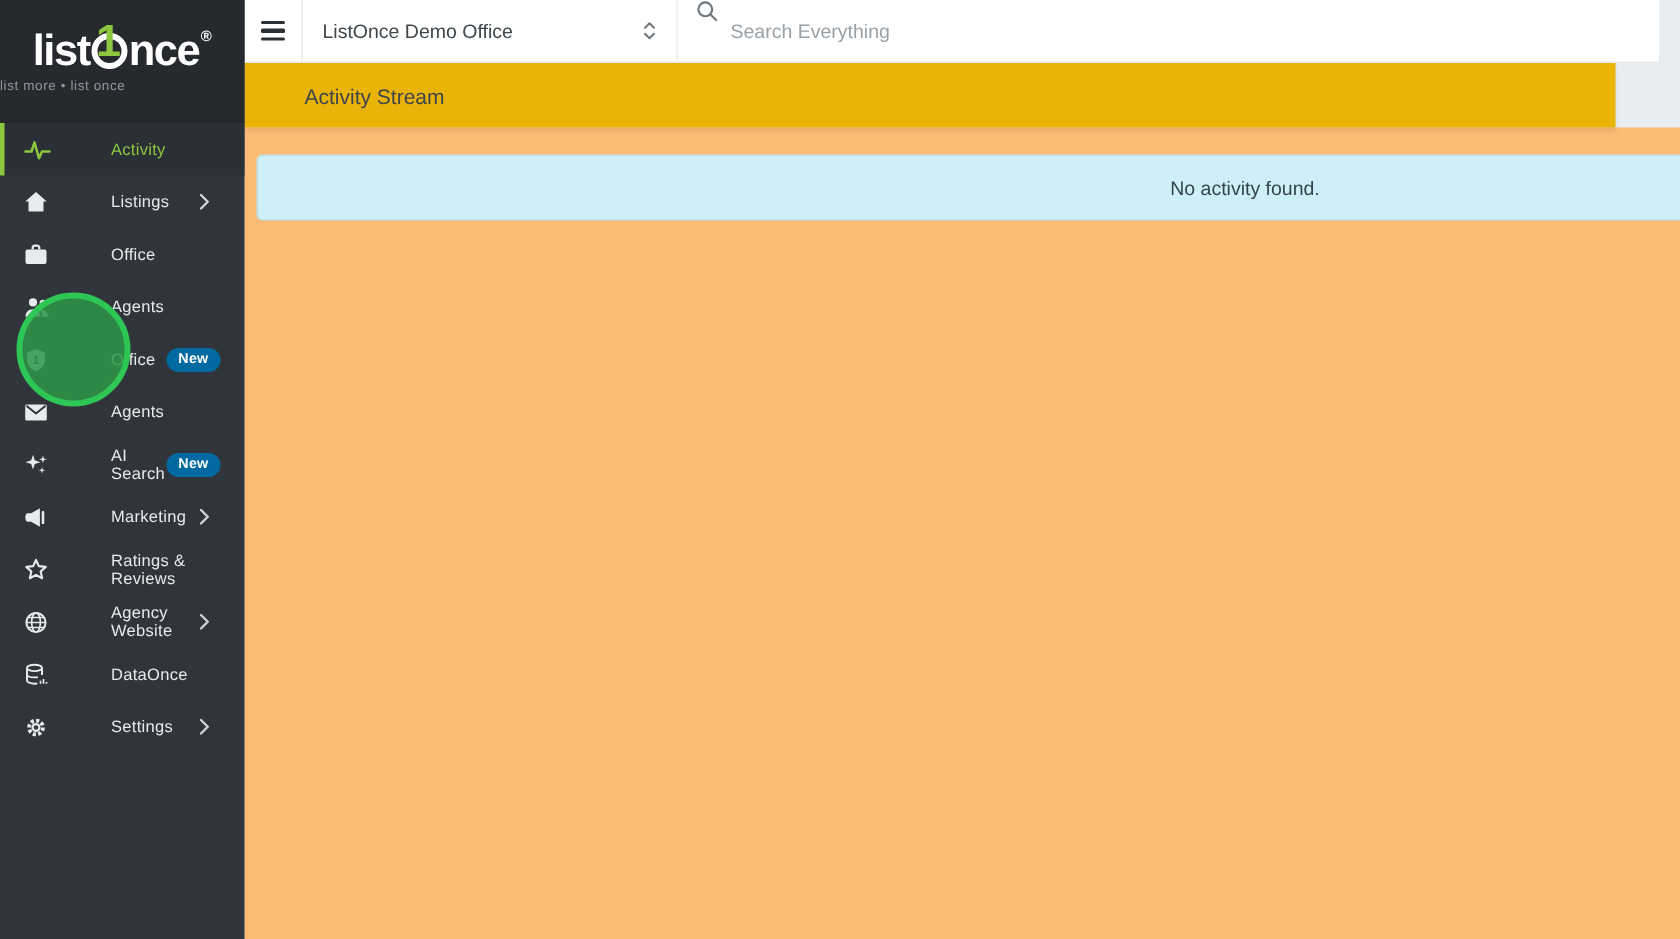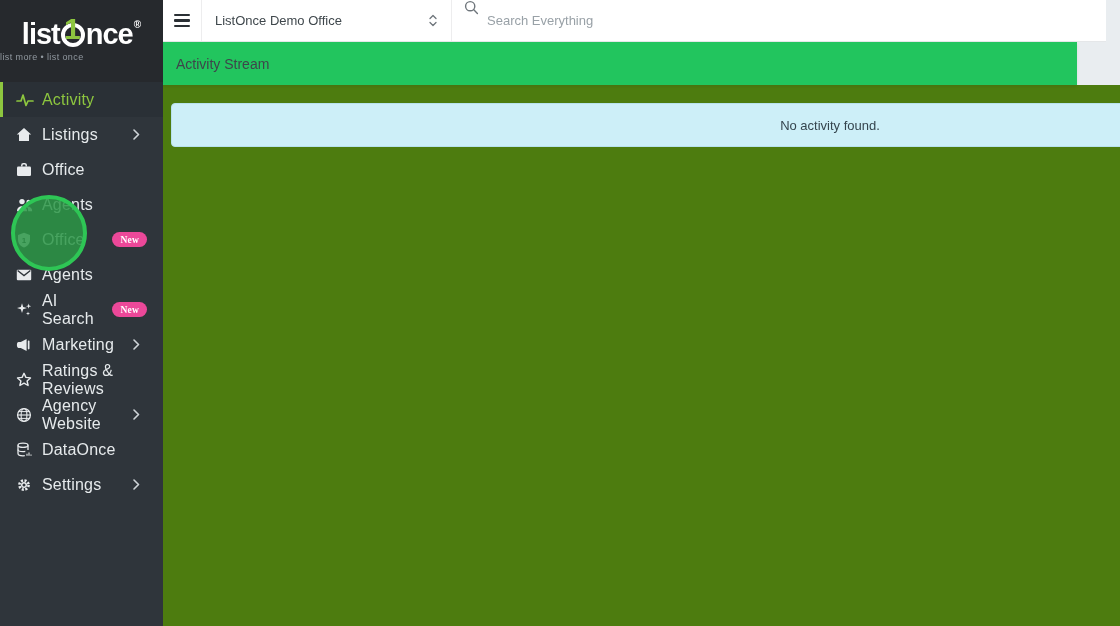--- a/index.html
+++ b/index.html
@@ -11,47 +11,47 @@
   .logo-area { height:82px; background:#26292d; padding:8px 0 0 0; }
   .logo { text-align:center; color:#fff; font-size:29px; font-weight:bold; letter-spacing:-1px; line-height:34px; white-space:nowrap; }
   .logo-ring { display:inline-block; position:relative; width:24px; height:24px; border:4.5px solid #fff; border-radius:50%; vertical-align:-3px; margin:0 1px; }
   .logo-one { position:absolute; left:50%; transform:translateX(-53%); top:-13px; color:#8dc63f; font-size:30px; font-weight:bold; line-height:1; letter-spacing:0; }
   .logo-reg { font-size:10px; vertical-align:16px; letter-spacing:0; margin-left:1px; }
   .tagline { text-align:left; padding-right:20px; color:#9199a0; font-size:9px; letter-spacing:.4px; margin-top:1px; }
 
   .menu { position:absolute; top:82px; left:0; width:163px; }
   .menu-item { display:flex; align-items:center; height:35px; padding-left:16px; cursor:pointer; }
   .menu-item .icon { width:19px; height:17px; margin-right:7px; display:flex; align-items:center; justify-content:flex-start; flex:none; }
-  .menu-item .label { color:#e6eaec; font-size:16px; letter-spacing:.2px; }
+  .menu-item .label { color:#e6eaec; font-size:11px; letter-spacing:.2px;margin-left:32px; }
   .menu-item.active { background:#2a3036; border-left:3px solid #8dc63f; padding-left:13px; }
   .menu-item.active .label { color:#8dc63f; }
   .chev { margin-left:auto; margin-right:23px; display:flex; }
-  .badge { margin-left:auto; margin-right:16px; background:#ec4899; color:#fff; font-size:9.5px; font-weight:bold; padding:2.5px 8px; border-radius:9px; letter-spacing:.2px;font-family:Liberation Serif, serif; }
+  .badge { margin-left:auto; margin-right:16px; background:#0369a1; color:#fff; font-size:9.5px; font-weight:bold; padding:2.5px 8px; border-radius:9px; letter-spacing:.2px; }
 
   
   .click-circle { position:absolute; left:11px; top:195px; width:76px; height:76px; border-radius:50%;
     border:4px solid #2ec655; background:rgba(44,150,70,0.85); z-index:40; pointer-events:none; }
 
   
   .topbar { position:absolute; left:163px; top:0; width:943px; height:42px; background:#ffffff; border-bottom:1px solid #e5e7e9; display:flex; align-items:stretch; z-index:4; }
   .hamburger { width:38px; display:flex; flex-direction:column; justify-content:center; align-items:center; gap:3.5px; background:none; border:none; cursor:pointer; }
   .hamburger span { display:block; width:16px; height:2.2px; background:#2b3035; border-radius:1px; }
   .tb-sep { width:1px; background:#ededee; height:100%; }
   .office-select { width:249px; display:flex; align-items:center; padding:0 13px; cursor:pointer; }
   .office-select .office-label { font-size:13px; color:#3f474c; flex:1; }
   .searchbox { flex:1; display:flex; padding-left:12px; }
   .searchbox input { border:none; outline:none; background:transparent; font-size:13px; color:#333; width:320px; margin-left:8px; font-family:"Liberation Sans", sans-serif; }
   .searchbox input::placeholder { color:#99a1a7; }
 
   
-  .page-header { position:absolute; left:163px; top:42px; width:914px; height:43px; background:#22c55e; display:flex; align-items:center; padding-left:13px; box-shadow:0 2px 3px rgba(0,0,0,0.08); z-index:3; }
+  .page-header { position:absolute; left:163px; top:42px; width:914px; height:43px; background:#eab308; display:flex; align-items:center; padding-left:40px; box-shadow:0 2px 3px rgba(0,0,0,0.08); z-index:3; }
   .page-title { font-size:14px; color:#3e454b; }
 
   
-  .content { position:absolute; left:163px; top:85px; width:957px; height:541px; background:#4d7c0f; }
+  .content { position:absolute; left:163px; top:85px; width:957px; height:541px; background:#fdba74; }
   .alert-info { margin:18px 0 0 8px; width:1318px; height:44px; background:#cdeff8; border:1px solid #b7e2ed; border-radius:4px; display:flex; align-items:center; justify-content:center; }
   .alert-info .alert-text { font-size:13px; color:#35454e; }
 </style>
 </head>
 <body>
 
 <div class="app">
 
   <aside class="sidebar">
     <div class="logo-area">

